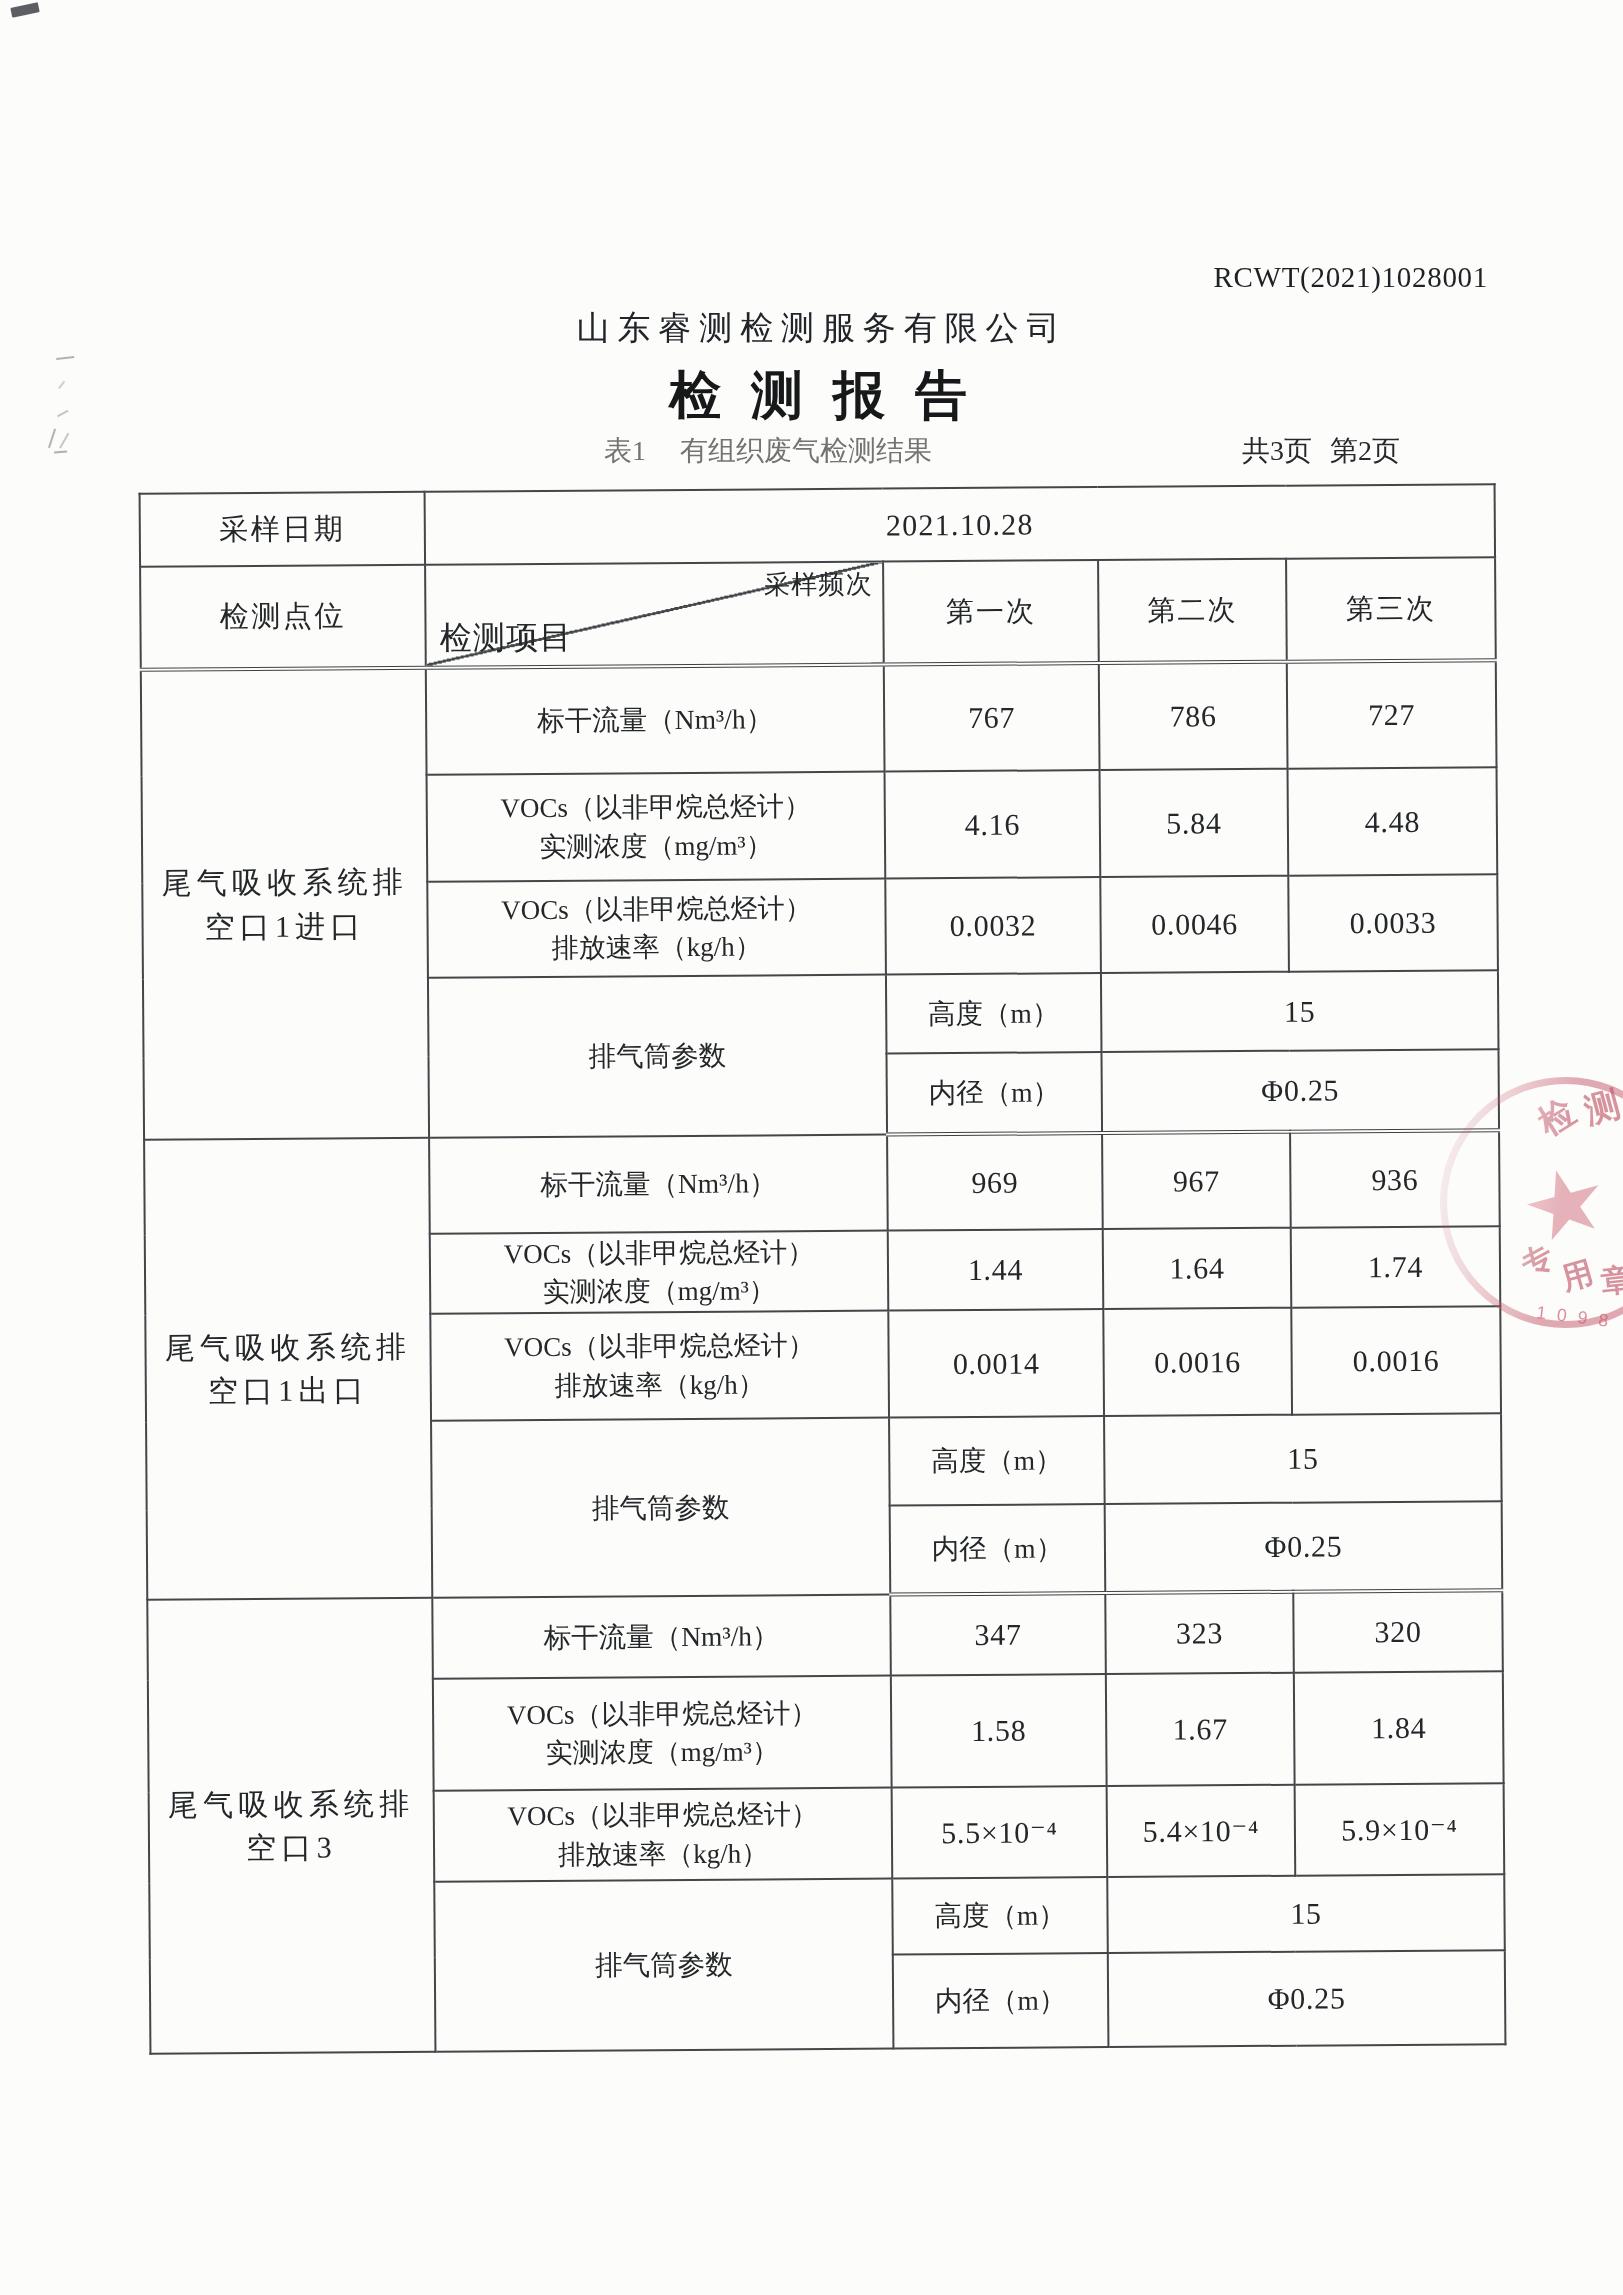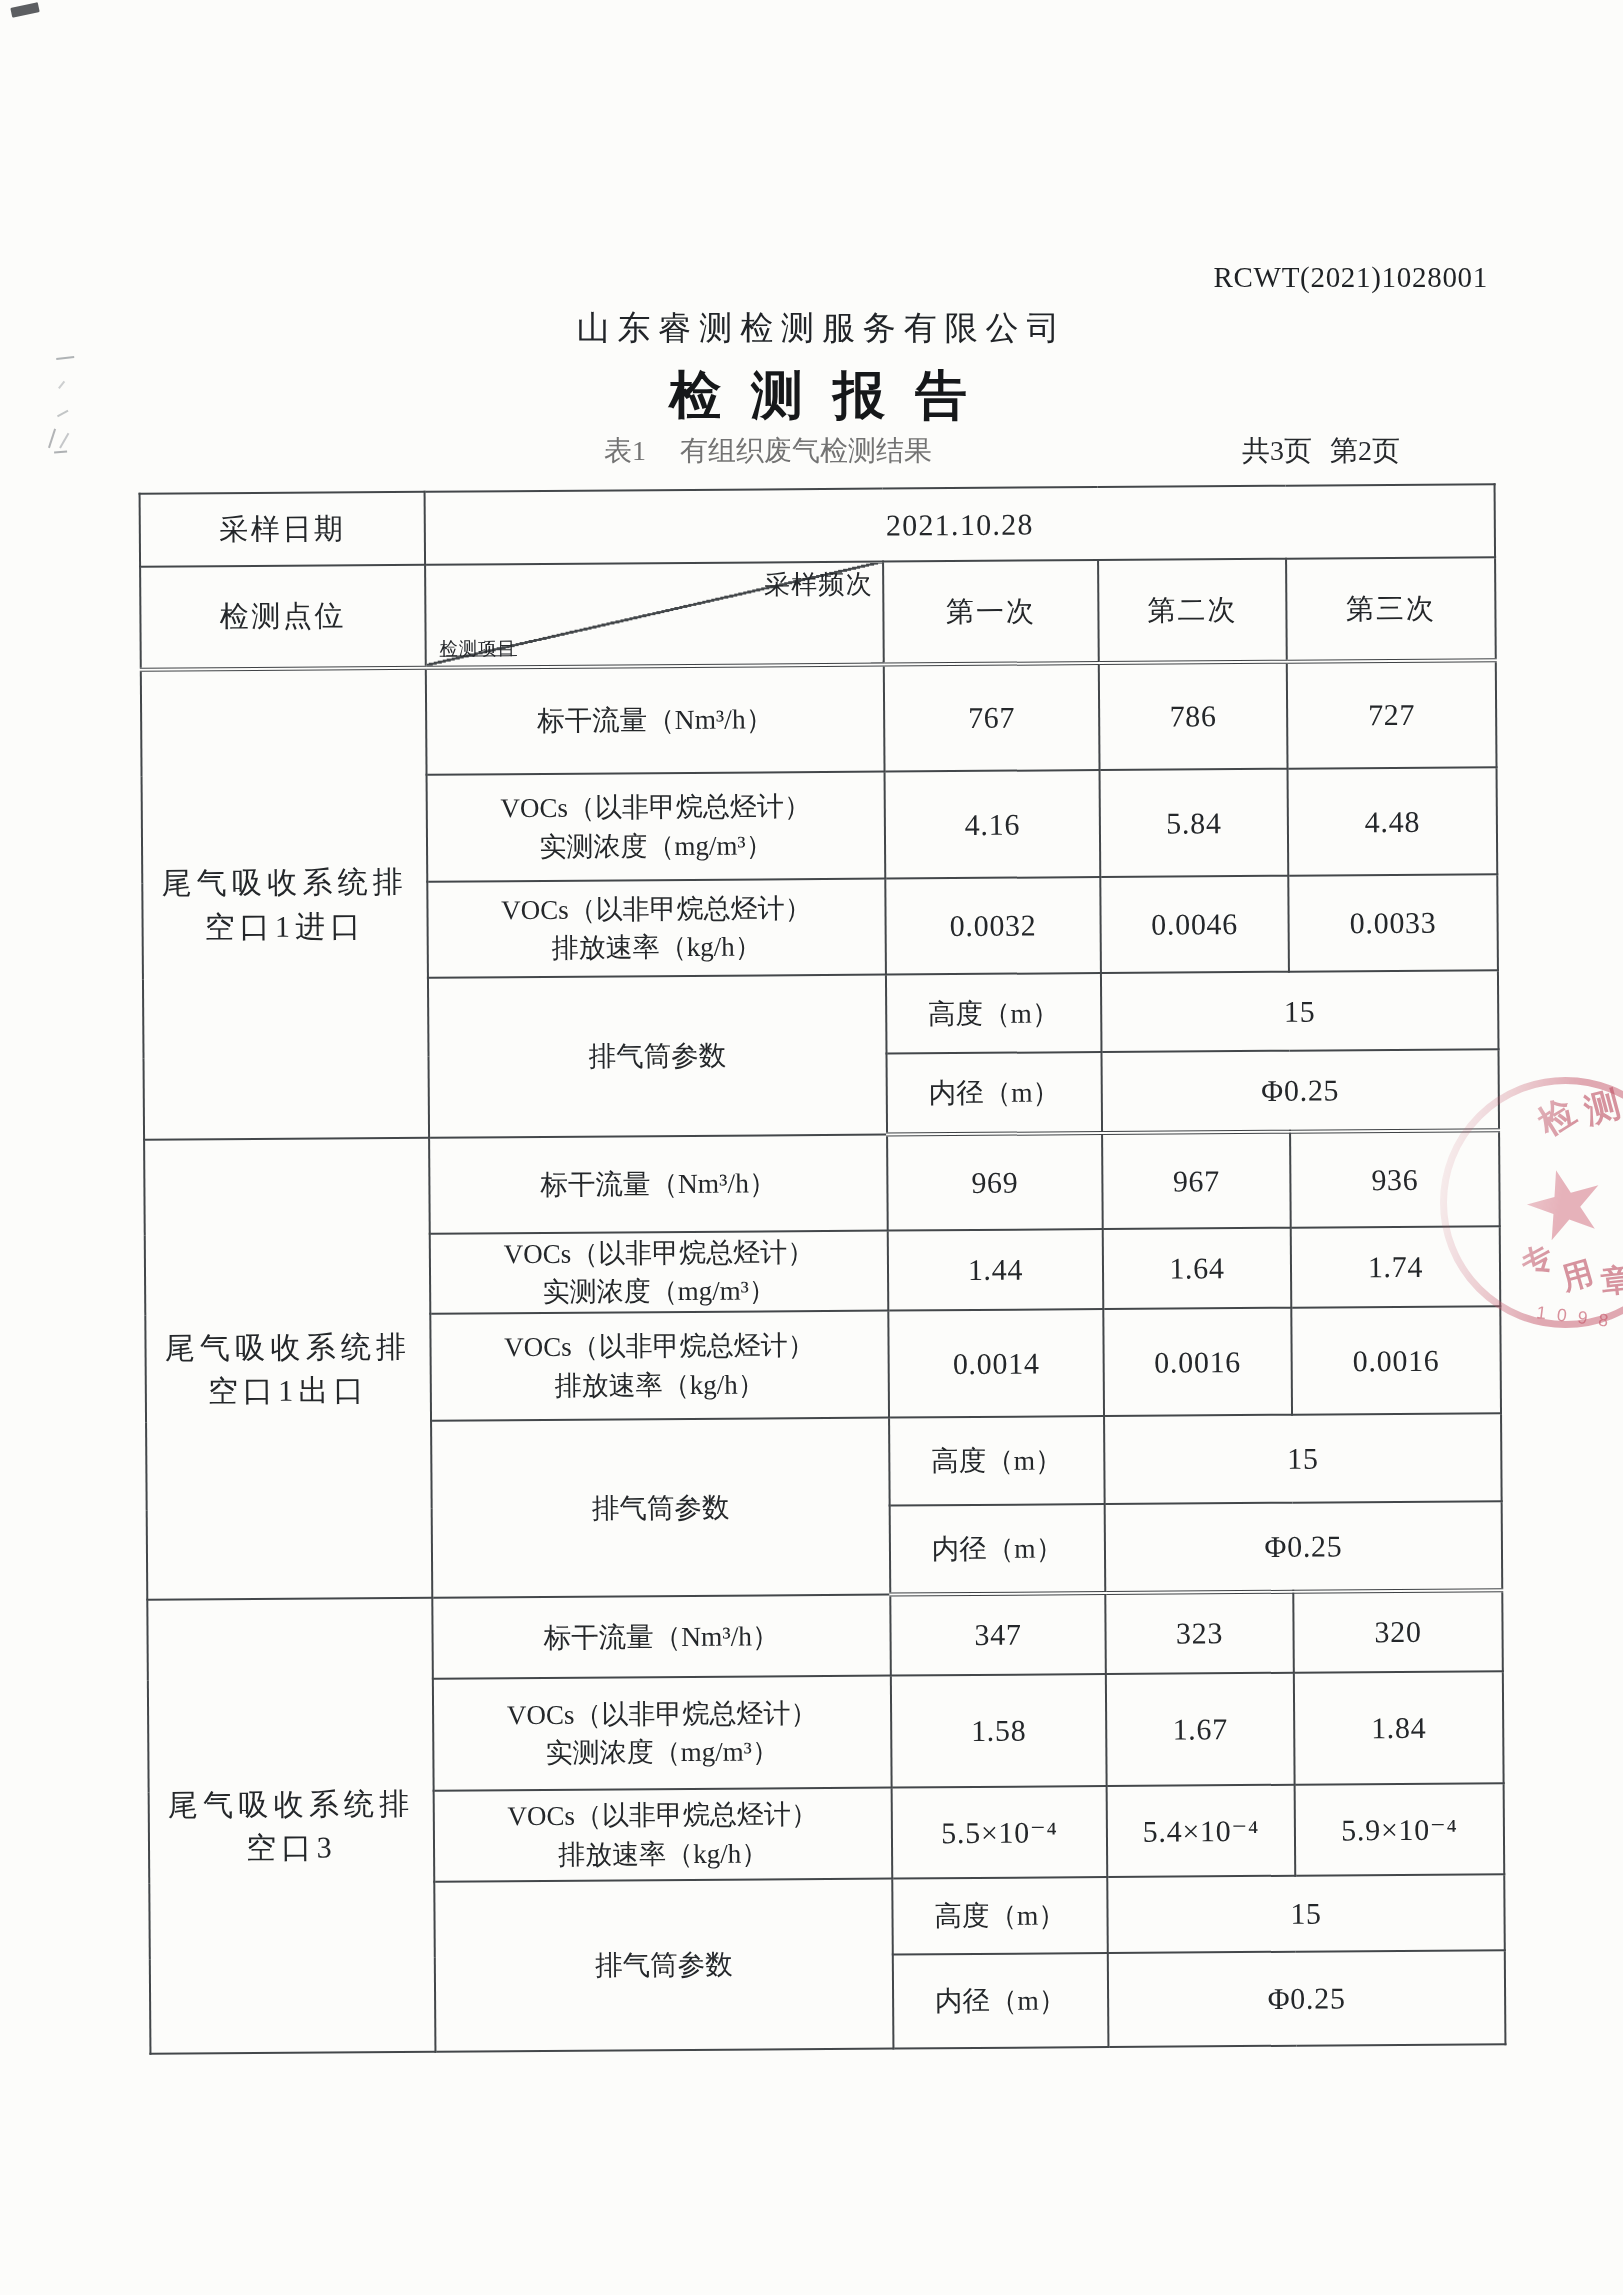--- a/index.html
+++ b/index.html
@@ -60,21 +60,21 @@
   td.datecell{font-size:30px;letter-spacing:1.3px;}
   td.datelabel,.pointlabel{font-size:29px;letter-spacing:2.6px;}
   
   td.diag{
     position:relative;height:100%;
     background:linear-gradient(to bottom right,
       transparent calc(50% - 2px), #43474a calc(50% - 2px),
       #43474a calc(50% + 0.7px), transparent calc(50% + 0.7px));
   }
   td.diag .diag-top{position:absolute;top:3.9px;right:9.2px;font-size:26px;letter-spacing:1.3px;margin-left:25px;}
-  td.diag .diag-bottom{position:absolute;bottom:5.2px;left:13px;font-size:18px;letter-spacing:1.3px;text-decoration:underline;}
+  td.diag .diag-bottom{position:absolute;bottom:5.2px;left:13px;font-size:32px;letter-spacing:1.3px;}
   td.runhdr{font-size:28px;letter-spacing:2px;}
   td.subhdr{font-size:27.5px;}
   
   .stamp{
     position:absolute;left:1440px;top:1070px;width:183px;height:281px;
     -webkit-mask-image:linear-gradient(100deg, rgba(0,0,0,0.10) 2%, rgba(0,0,0,0.45) 28%, #000 62%);
     mask-image:linear-gradient(100deg, rgba(0,0,0,0.10) 2%, rgba(0,0,0,0.45) 28%, #000 62%);
     pointer-events:none;
   }
   .stamp-ring{

